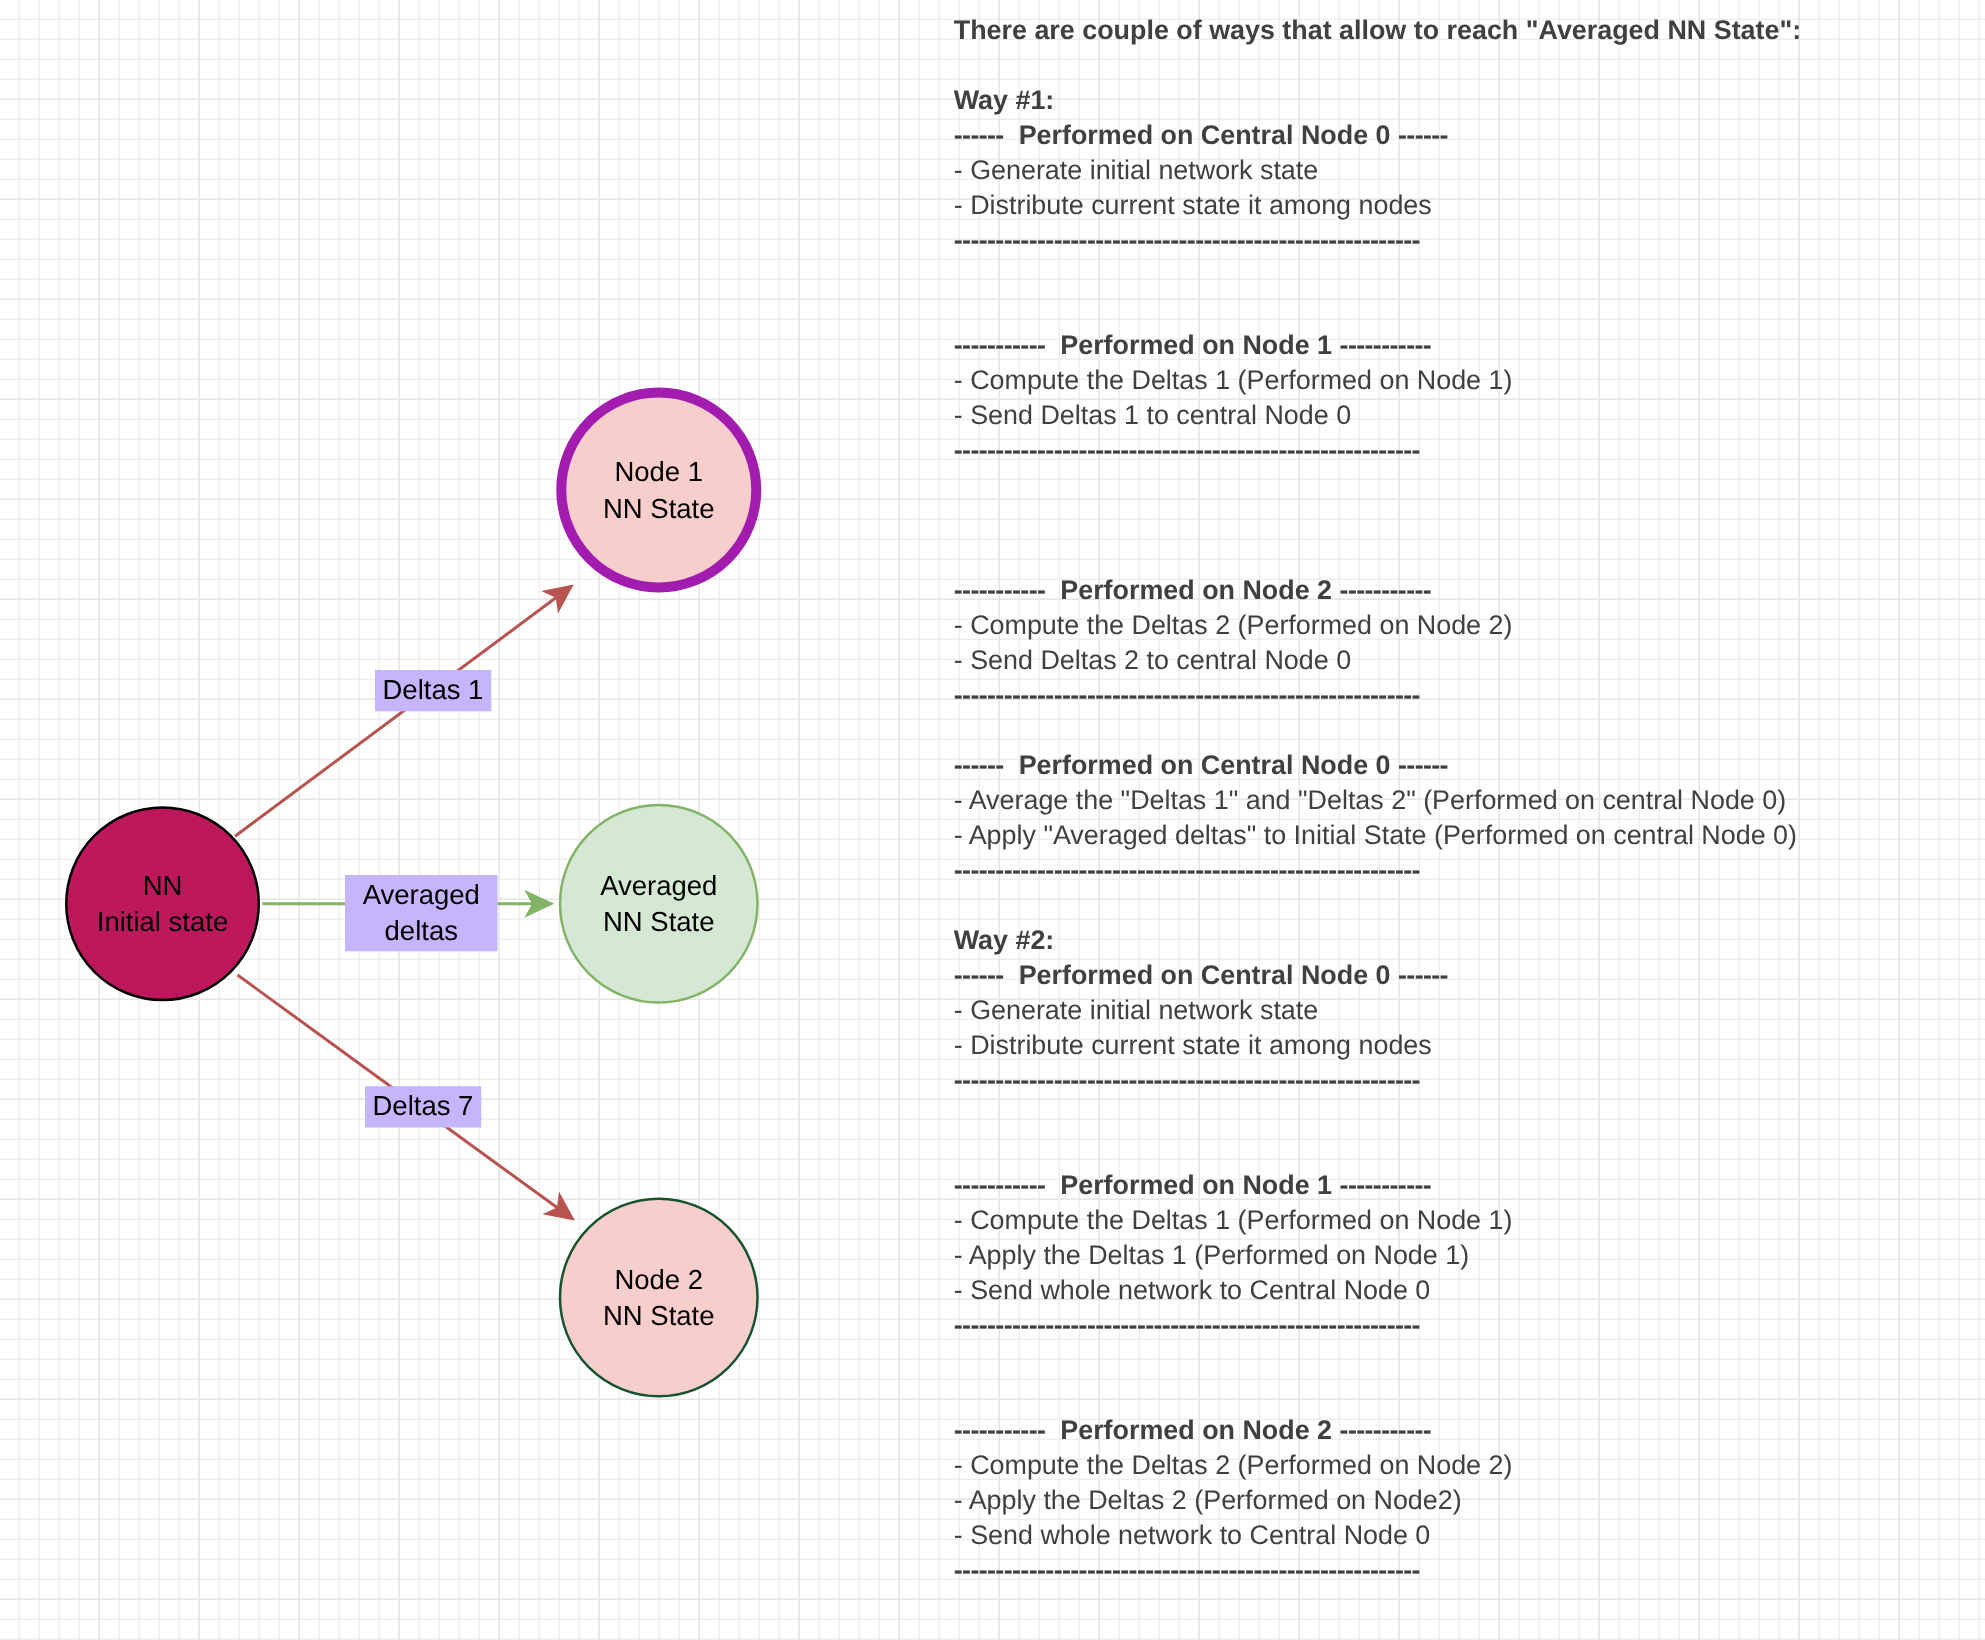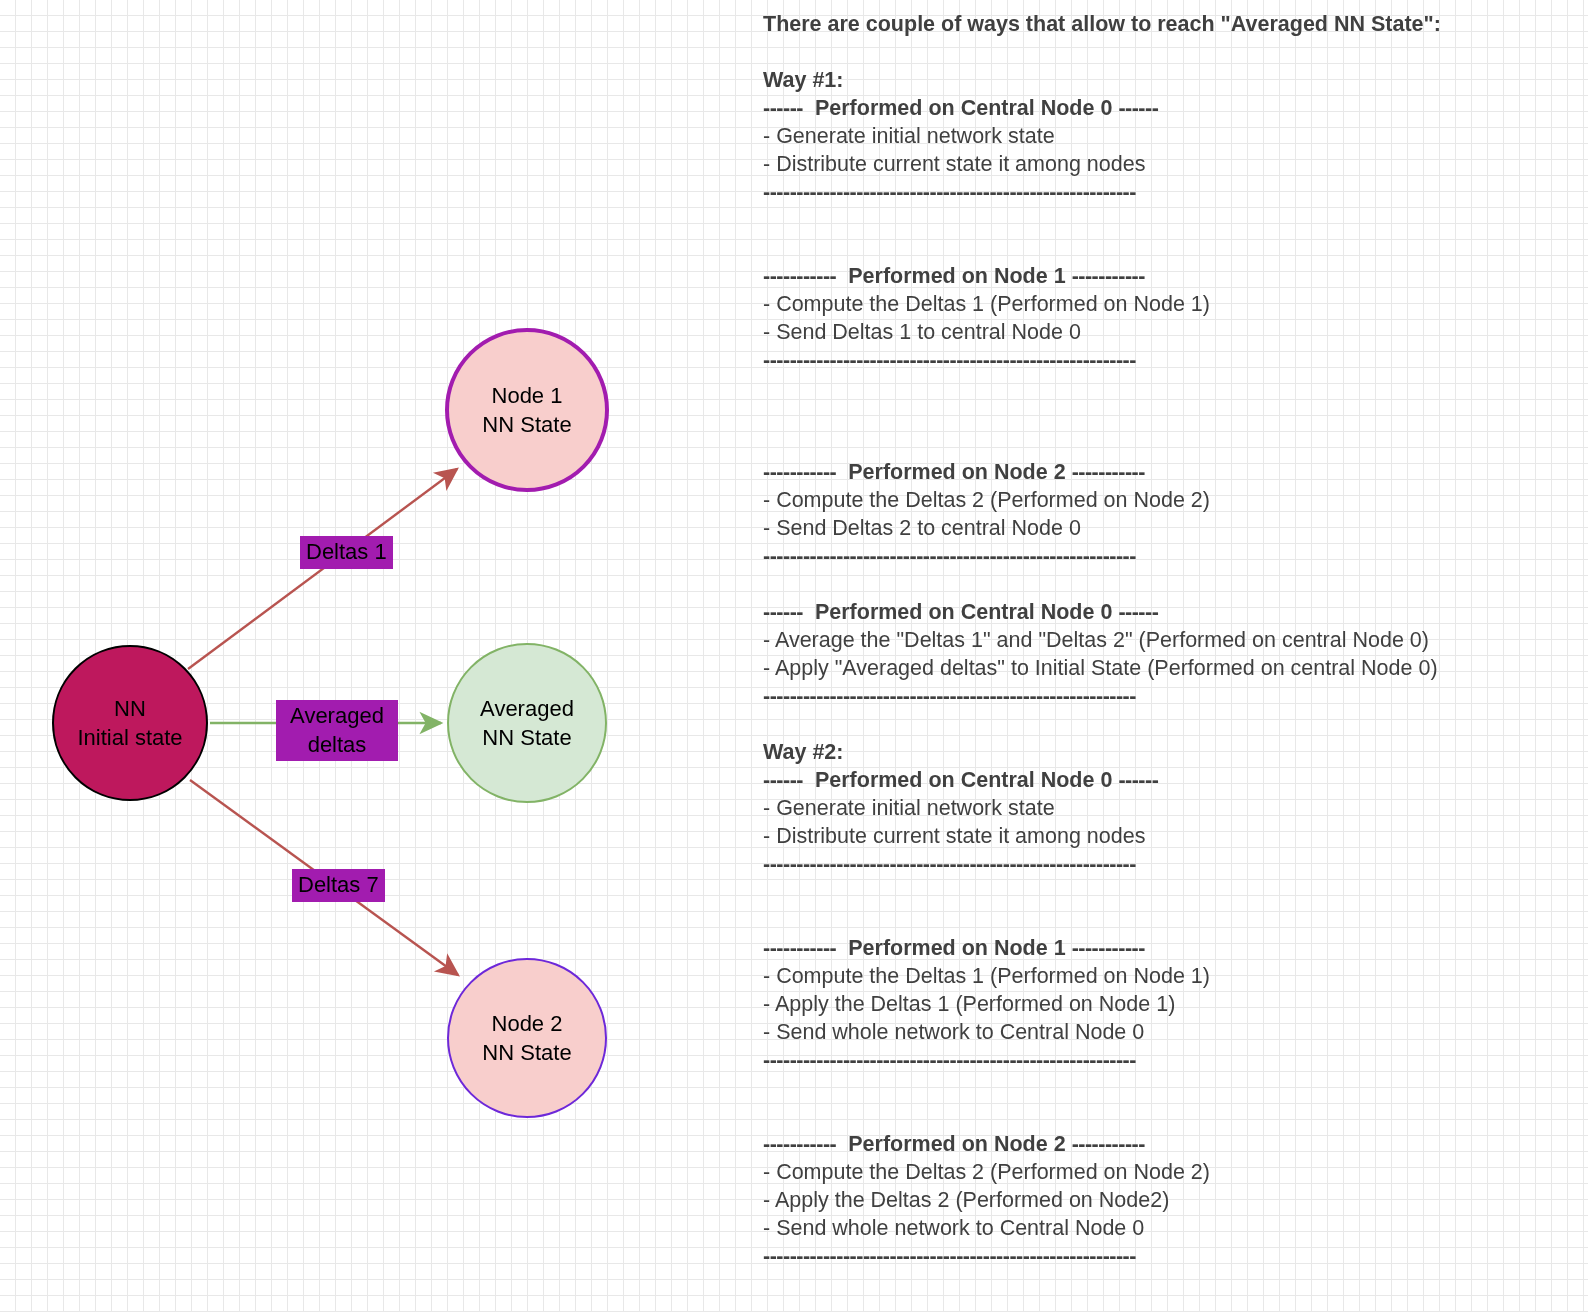--- a/index.html
+++ b/index.html
@@ -54,40 +54,40 @@
     line-height: 1.32;
     color: #000000;
   }
   #node-initial-state {
     left: 52px; top: 645px;
     width: 156px; height: 156px;
     background: #be185d;
     border: 2px solid #000000;
   }
   #node-1 {
-    left: 445px; top: 328px;
+    left: 445px; top: 310px;
     width: 164px; height: 164px;
     background: #f8cecc;
-    border: 4px solid #a21caf;
+    border: 8px solid #a21caf;
   }
   #node-averaged {
     left: 447px; top: 643px;
     width: 160px; height: 160px;
     background: #d5e8d4;
     border: 2px solid #82b366;
   }
   #node-2 {
     left: 447px; top: 958px;
     width: 160px; height: 160px;
     background: #f8cecc;
-    border: 2px solid #6d28d9;
+    border: 2px solid #14532d;
   }
   .edge-label {
     position: absolute;
-    background: #a21caf;
+    background: #c4b5fd;
     font-size: 22px;
     line-height: 1.3;
     text-align: center;
     color: #000000;
     padding: 2px 6px;
     white-space: nowrap;
   }
   #edge-label-deltas-1 { left: 300px; top: 536px; }
   #edge-label-deltas-2 { left: 292px; top: 869px; }
   #edge-label-averaged-deltas {

